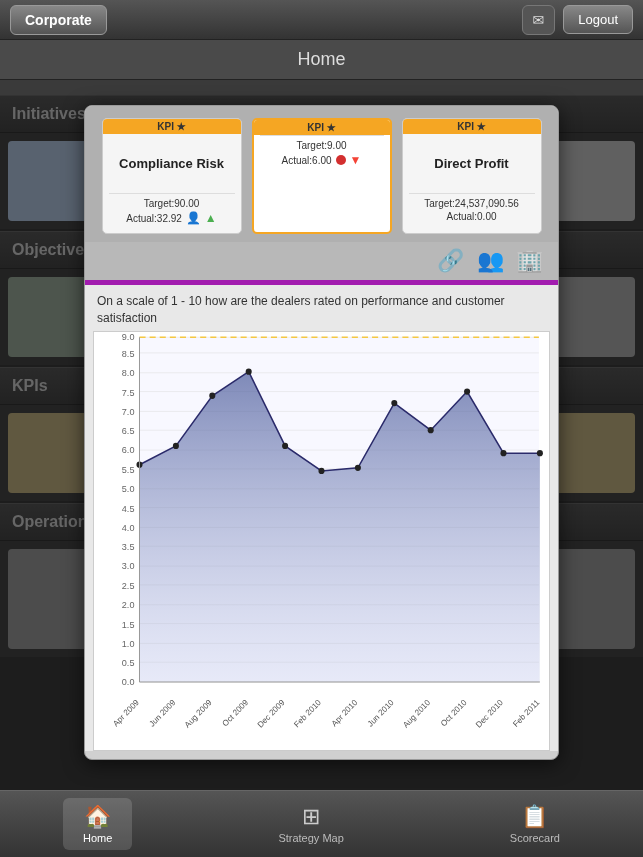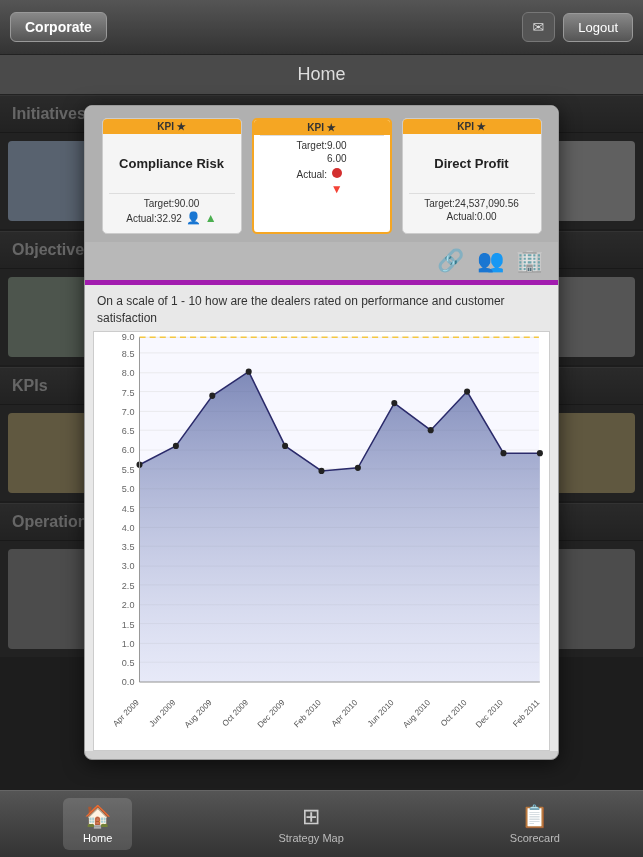--- a/index.html
+++ b/index.html
@@ -7,21 +7,21 @@
       width: 643px;
       height: 857px;
       background: #3a3a3a;
       font-family: Arial, Helvetica, sans-serif;
       overflow: hidden;
       position: relative;
     }
 
     
     .top-bar {
-      height: 55px;
+      height: 40px;
       background: linear-gradient(to bottom, #555, #333);
       display: flex;
       align-items: center;
       justify-content: space-between;
       padding: 0 10px;
       border-bottom: 1px solid #222;
     }
     .corp-btn {
       background: linear-gradient(to bottom, #888, #555);
       border: 1px solid #999;
@@ -365,21 +365,21 @@
           <span>KPI ★</span>
         </div>
         <hr class="kpi-divider">
         <div class="kpi-metrics">
           <div class="kpi-metric-row">
             <span>Target:</span>
             <span>9.00</span>
           </div>
           <div class="kpi-metric-row">
             <span>Actual:</span>
-            <div style="display:flex;align-items:center;gap:4px;flex-direction:column;">
+            <div style="display:flex;align-items:center;gap:4px;">
               <span>6.00</span>
               <span class="indicator-stop"></span>
               <span style="color:#f44336;font-size:12px;">▼</span>
             </div>
           </div>
         </div>
       </div>
 
       <div class="kpi-card">
         <div class="kpi-card-header">

